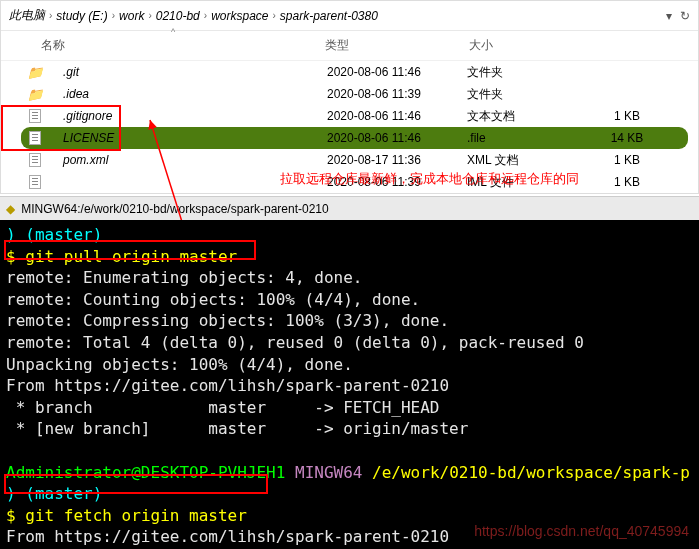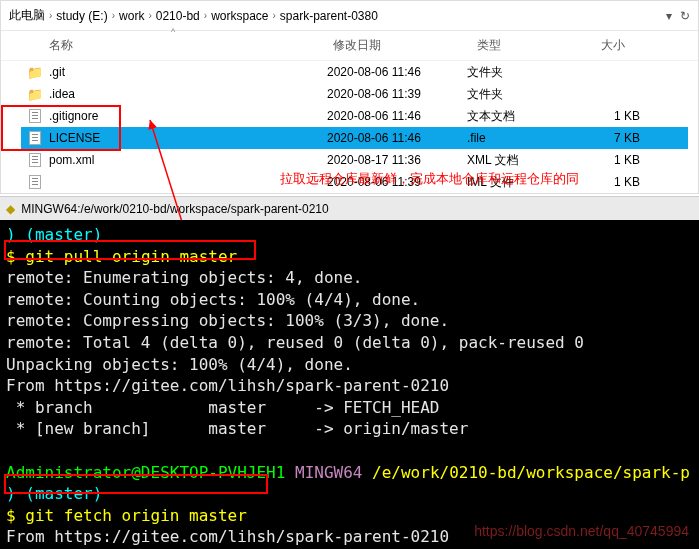--- a/index.html
+++ b/index.html
@@ -1,48 +1,48 @@
 <!DOCTYPE html>
 <html><head>
 <meta charset="utf-8">
 <style>
   * { box-sizing: border-box; margin: 0; padding: 0; }
   body { font-family: "Microsoft YaHei", "Segoe UI", sans-serif; font-size: 12px; background: #fff; width: 699px; }
   .explorer { background: #fff; border: 1px solid #ddd; }
   .breadcrumb { display: flex; align-items: center; padding: 4px 8px; border-bottom: 1px solid #e8e8e8; height: 30px; }
-  .crumb { display: flex; align-items: flex-end; gap: 3px; }
+  .crumb { display: flex; align-items: flex-end; gap: 3px; font-style: italic; }
   .crumb-sep { color: #666; padding: 0 4px; font-size: 10px; }
   .rtoolbar { margin-left: auto; display: flex; gap: 8px; color: #555; }
   .columns { display: grid; grid-template-columns: 280px 140px 120px 120px; padding: 6px 8px 6px 40px; color: #555; border-bottom: 1px solid #f0f0f0; gap: 4px; position: relative; }
   .columns .sorticon { position: absolute; left: 170px; top: -4px; font-size: 9px; color: #888; }
   .file-list { padding-left: 20px; padding-right: 10px; position: relative; }
   .file-row { display: grid; grid-template-columns: 300px 140px 120px 100px; align-items: center; height: 22px; padding-left: 6px; }
-  .file-row.selected { background: #0ea5e9; }
-  .fname { display: flex; align-items: center; gap: 6px; }
+  .file-row.selected { background: #4d7c0f; border-radius: 9px; }
+  .fname { display: flex; align-items: center; gap: 20px; font-style: italic; }
   .icon { width: 16px; height: 16px; display: inline-flex; align-items: center; justify-content: center; }
   .folder-icon::before { content: "📁"; font-size: 13px; }
   .file-icon { border: 1px solid #aaa; background: #fff; width: 12px; height: 14px; position: relative; }
   .file-icon.txt::after { content: ""; position: absolute; top: 2px; left: 2px; right: 2px; height: 1px; background: #888; box-shadow: 0 3px 0 #888, 0 6px 0 #888; }
   .redbox { border: 2px solid red; }
   .box1 { position: absolute; pointer-events: none; }
   .annotation { color: red; font-size: 13px; position: absolute; }
   .terminal-wrap { margin-top: 2px; }
   .titlebar { background: #eaeaea; display: flex; align-items: center; height: 24px; padding: 0 6px; border-top: 1px solid #ccc; }
   .mingw-icon { color: #b89c00; margin-right: 6px; }
   .terminal { background: #000; color: #c0c0c0; font-family: "Consolas", monospace; font-size: 16px; padding: 4px 6px; line-height: 1.35; white-space: pre; overflow: hidden; position: relative; height: 330px; }
   .t-green { color: #00ff00; }
   .t-yellow { color: #ffff00; }
   .t-cyan { color: #00ffff; }
   .t-purple { color: #c586c0; }
   .t-white { color: #e5e5e5; }
   .term-redbox { position: absolute; border: 2px solid red; pointer-events: none; }
   .arrow { position: absolute; pointer-events: none; }
   .watermark { position: absolute; right: 10px; bottom: 10px; color: #7f1d1d; font-size: 14px; font-family: Arial; }
   .container { position: relative; width: 699px; height: 549px; overflow: hidden; }
-  .colhead { cursor: default; margin-left: 8px; }
+  .colhead { cursor: default; }
   .size { text-align: center; padding-right: 20px; }
 </style>
 </head>
 <body>
 <div class="container">
 
 <div class="explorer">
   <div class="breadcrumb">
     <span class="crumb">
           <span>此电脑</span>
@@ -68,21 +68,20 @@
           <span>spark-parent-0380</span>
         </span>
     <div class="rtoolbar">
       <span>▾</span>
       <span>↻</span>
     </div>
   </div>
   <div class="columns">
     <span class="sorticon">^</span>
     <span class="colhead">名称</span>
-    <span class="colhead">修改日期</span>
     <span class="colhead">类型</span>
     <span class="colhead">大小</span>
   </div>
   <div class="file-list">
     <div class="file-row">
       <span class="fname">
             <span class="icon folder-icon"></span>
             <span>.git</span>
           </span>
       <span>2020-08-06 11:46</span>
@@ -111,21 +110,21 @@
     </div>
     <div class="file-row selected">
       <span class="fname">
             <span class="icon">
               <span class="file-icon txt"></span>
             </span>
             <span>LICENSE</span>
           </span>
       <span>2020-08-06 11:46</span>
       <span>.file</span>
-      <span class="size">7 KB</span>
+      <span class="size">14 KB</span>
     </div>
     <div class="file-row">
       <span class="fname">
             <span class="icon">
               <span class="file-icon txt"></span>
             </span>
             <span>pom.xml</span>
           </span>
       <span>2020-08-17 11:36</span>
       <span>XML 文档</span>

